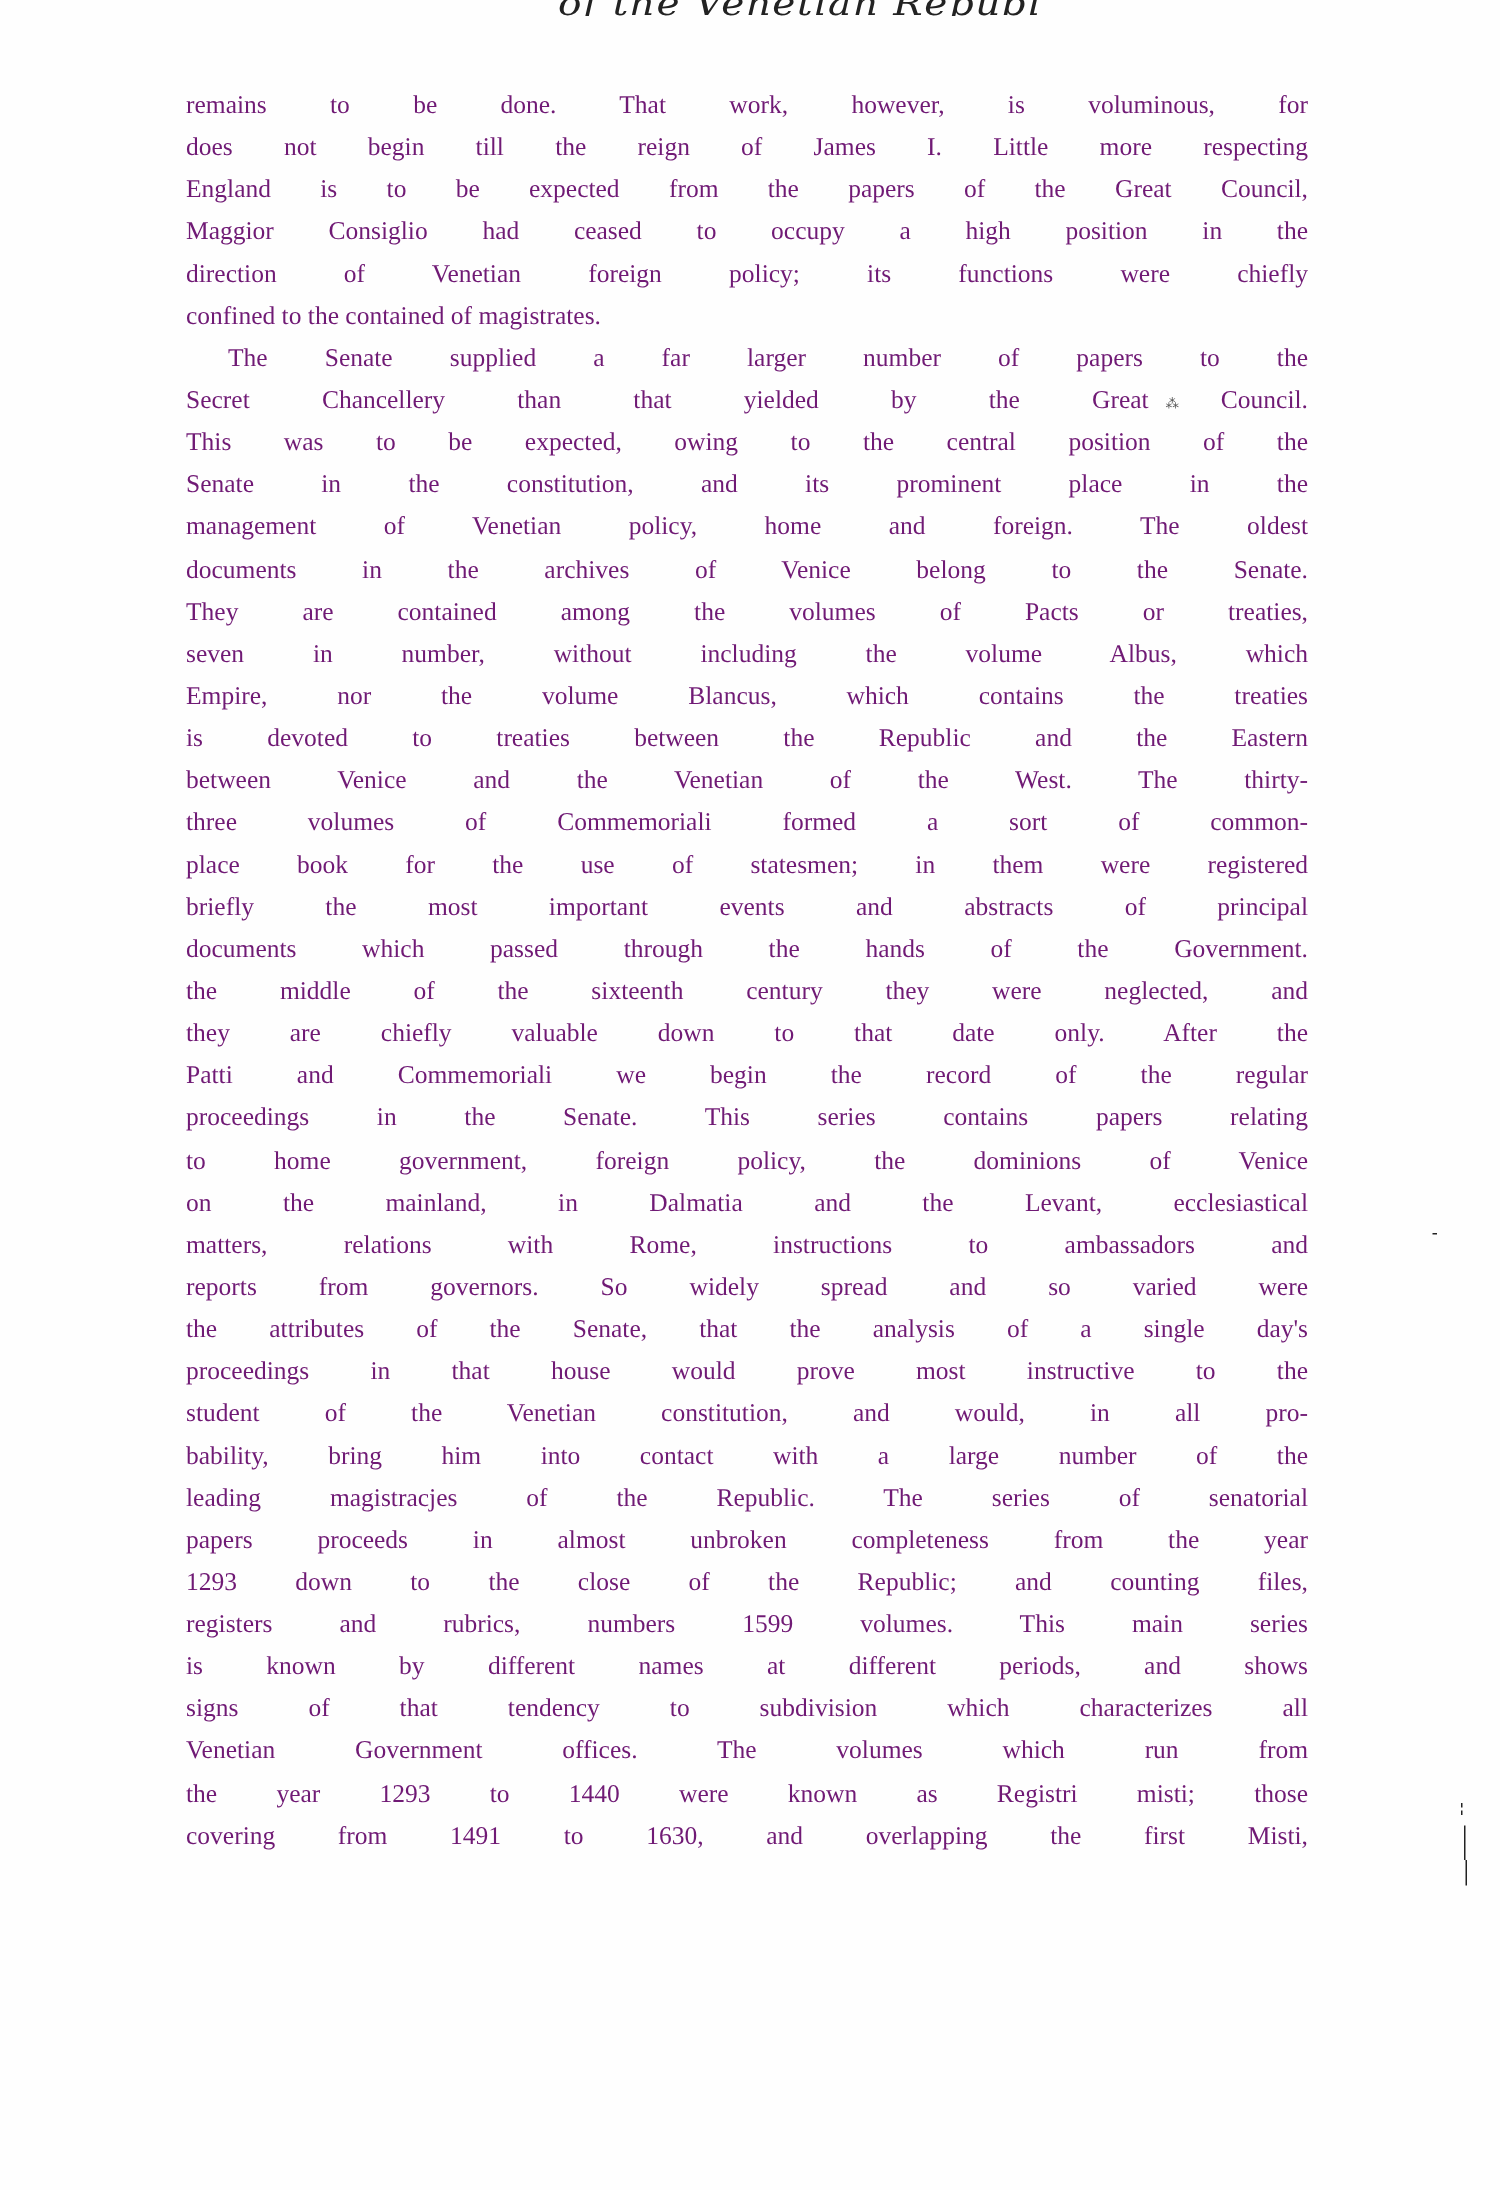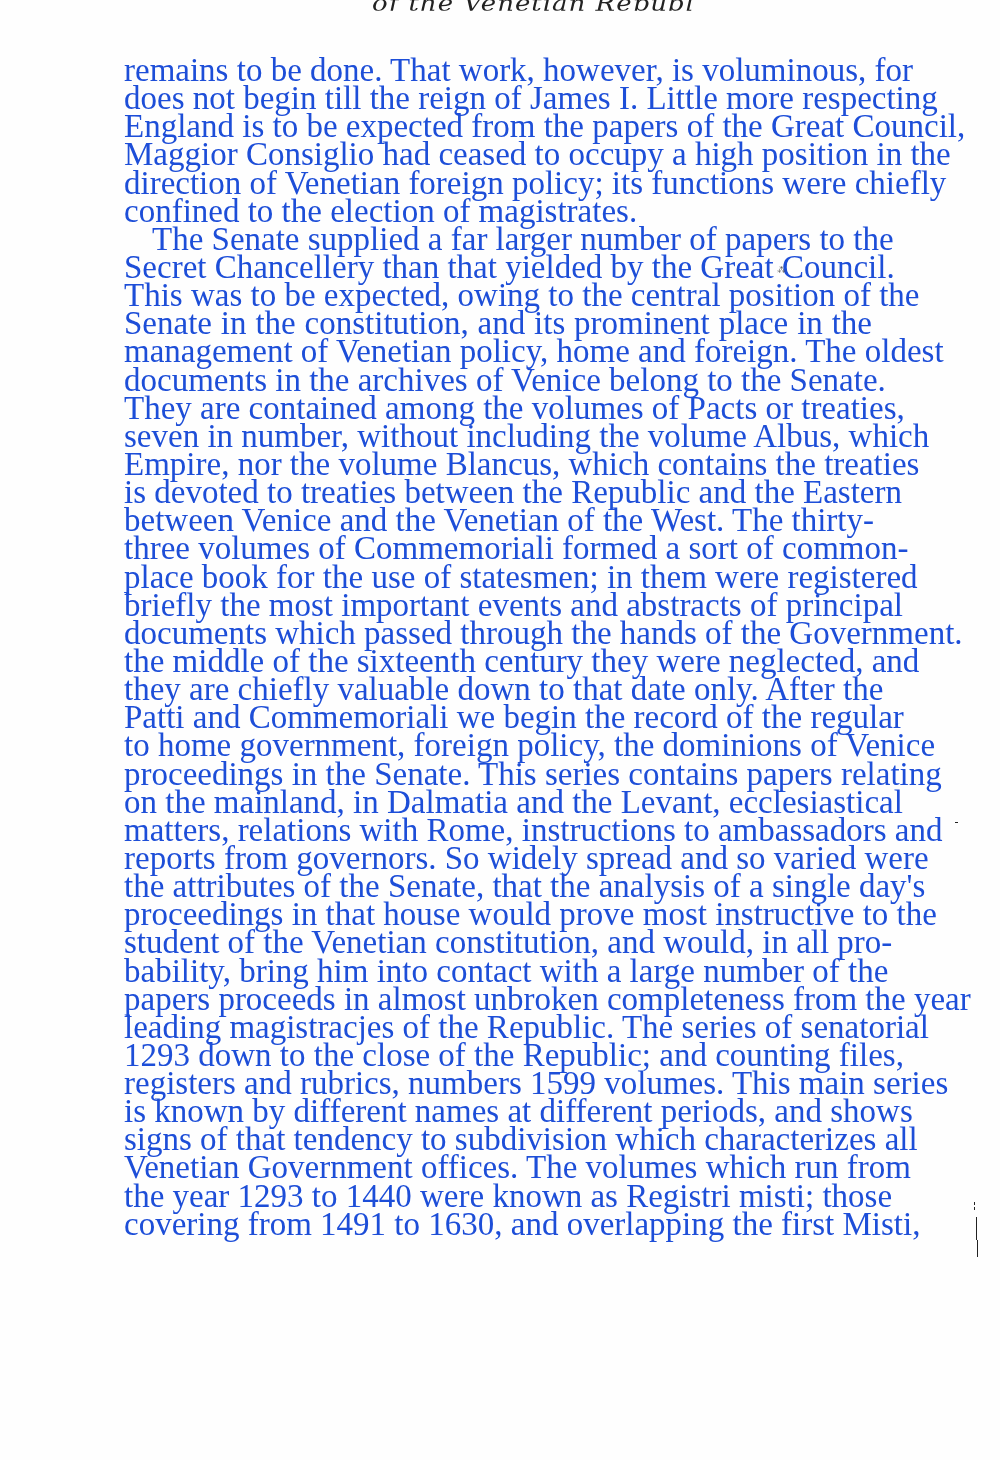--- a/index.html
+++ b/index.html
@@ -38,23 +38,23 @@
       line-height: 26px;
       transform: scaleY(0.85);
       transform-origin: top left;
     }
     .body-text {
       position: absolute;
       left: 124px;
       top: 56px;
       width: 748px;
       font-family: "Liberation Serif", serif;
-      font-size: 33px;
+      font-size: 17px;
       line-height: 28.15px;
-      color: #1d4ed8;
+      color: #701a75;
     }
     .line {
       display: block;
       white-space: nowrap;
       text-align: justify;
       text-align-last: justify;
       height: 28.15px;
     }
     .line.last {
       text-align-last: left;
@@ -110,21 +110,21 @@
   <div class="running-head">of the Venetian Republic.</div>
 
   <div class="body-text">
 
     <div class="paragraph">
       <span class="line">remains to be done. That work, however, is voluminous, for</span>
       <span class="line">does not begin till the reign of James I. Little more respecting</span>
       <span class="line">England is to be expected from the papers of the Great Council,</span>
       <span class="line">Maggior Consiglio had ceased to occupy a high position in the</span>
       <span class="line">direction of Venetian foreign policy; its functions were chiefly</span>
-      <span class="line last">confined to the election of magistrates.</span>
+      <span class="line last">confined to the contained of magistrates.</span>
     </div>
 
     <div class="paragraph">
       <span class="line indent">The Senate supplied a far larger number of papers to the</span>
       <span class="line">Secret Chancellery than that yielded by the Great Council.</span>
       <span class="line">This was to be expected, owing to the central position of the</span>
       <span class="line">Senate in the constitution, and its prominent place in the</span>
       <span class="line">management of Venetian policy, home and foreign. The oldest</span>
       <span class="line">documents in the archives of Venice belong to the Senate.</span>
       <span class="line">They are contained among the volumes of Pacts or treaties,</span>
@@ -132,31 +132,31 @@
       <span class="line">Empire, nor the volume Blancus, which contains the treaties</span>
       <span class="line">is devoted to treaties between the Republic and the Eastern</span>
       <span class="line">between Venice and the Venetian of the West. The thirty-</span>
       <span class="line">three volumes of Commemoriali formed a sort of common-</span>
       <span class="line">place book for the use of statesmen; in them were registered</span>
       <span class="line">briefly the most important events and abstracts of principal</span>
       <span class="line">documents which passed through the hands of the Government.</span>
       <span class="line">the middle of the sixteenth century they were neglected, and</span>
       <span class="line">they are chiefly valuable down to that date only. After the</span>
       <span class="line">Patti and Commemoriali we begin the record of the regular</span>
+      <span class="line">proceedings in the Senate. This series contains papers relating</span>
       <span class="line">to home government, foreign policy, the dominions of Venice</span>
-      <span class="line">proceedings in the Senate. This series contains papers relating</span>
       <span class="line">on the mainland, in Dalmatia and the Levant, ecclesiastical</span>
       <span class="line">matters, relations with Rome, instructions to ambassadors and</span>
       <span class="line">reports from governors. So widely spread and so varied were</span>
       <span class="line">the attributes of the Senate, that the analysis of a single day's</span>
       <span class="line">proceedings in that house would prove most instructive to the</span>
       <span class="line">student of the Venetian constitution, and would, in all pro-</span>
       <span class="line">bability, bring him into contact with a large number of the</span>
+      <span class="line">leading magistracjes of the Republic. The series of senatorial</span>
       <span class="line">papers proceeds in almost unbroken completeness from the year</span>
-      <span class="line">leading magistracjes of the Republic. The series of senatorial</span>
       <span class="line">1293 down to the close of the Republic; and counting files,</span>
       <span class="line">registers and rubrics, numbers 1599 volumes. This main series</span>
       <span class="line">is known by different names at different periods, and shows</span>
       <span class="line">signs of that tendency to subdivision which characterizes all</span>
       <span class="line">Venetian Government offices. The volumes which run from</span>
       <span class="line">the year 1293 to 1440 were known as Registri misti; those</span>
       <span class="line">covering from 1491 to 1630, and overlapping the first Misti,</span>
     </div>
   </div>
 

